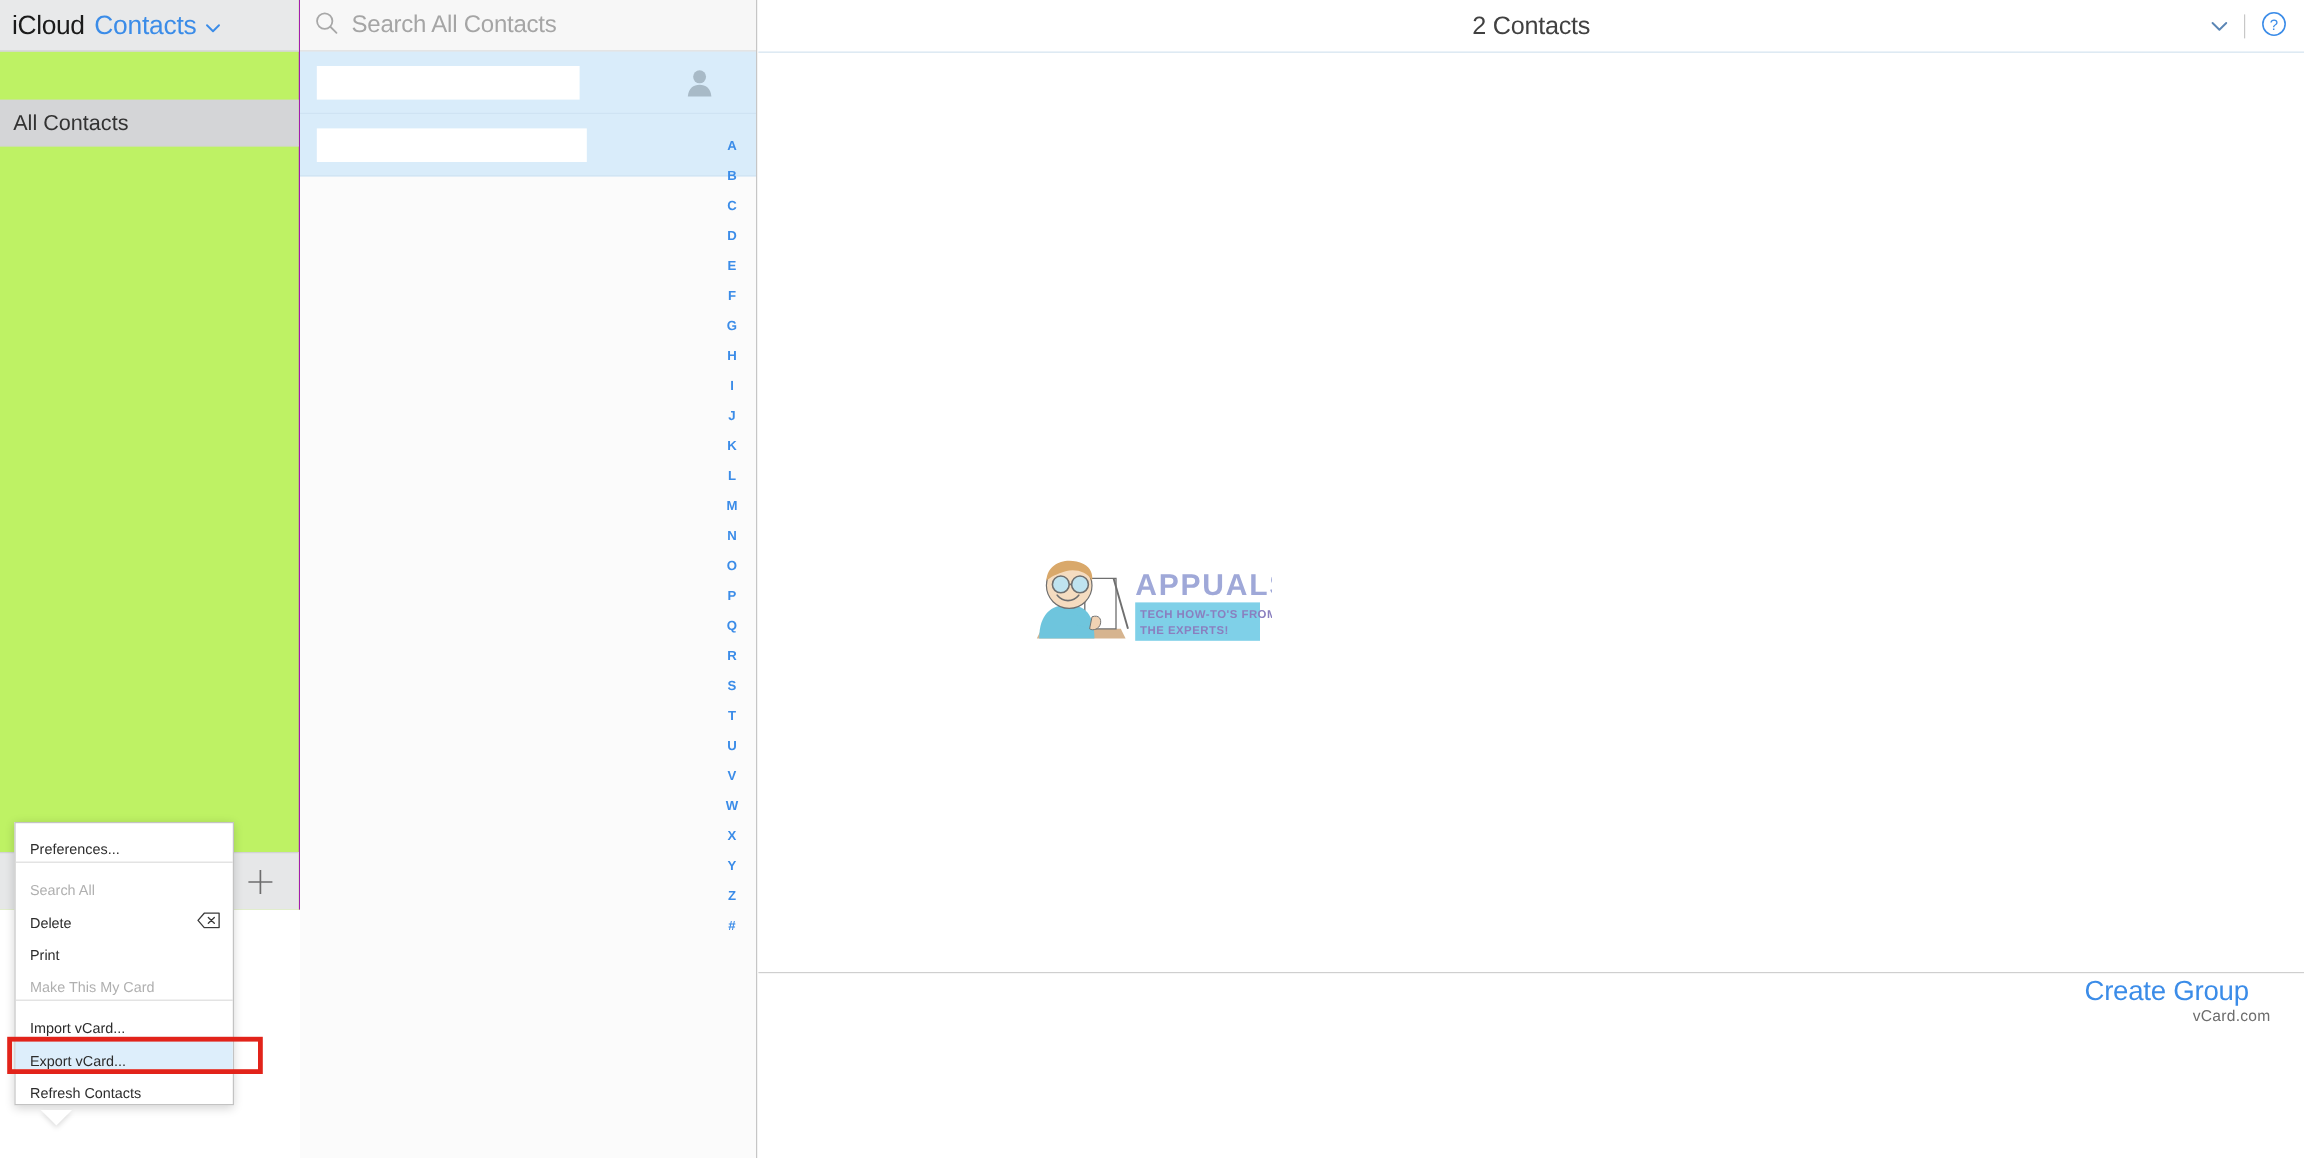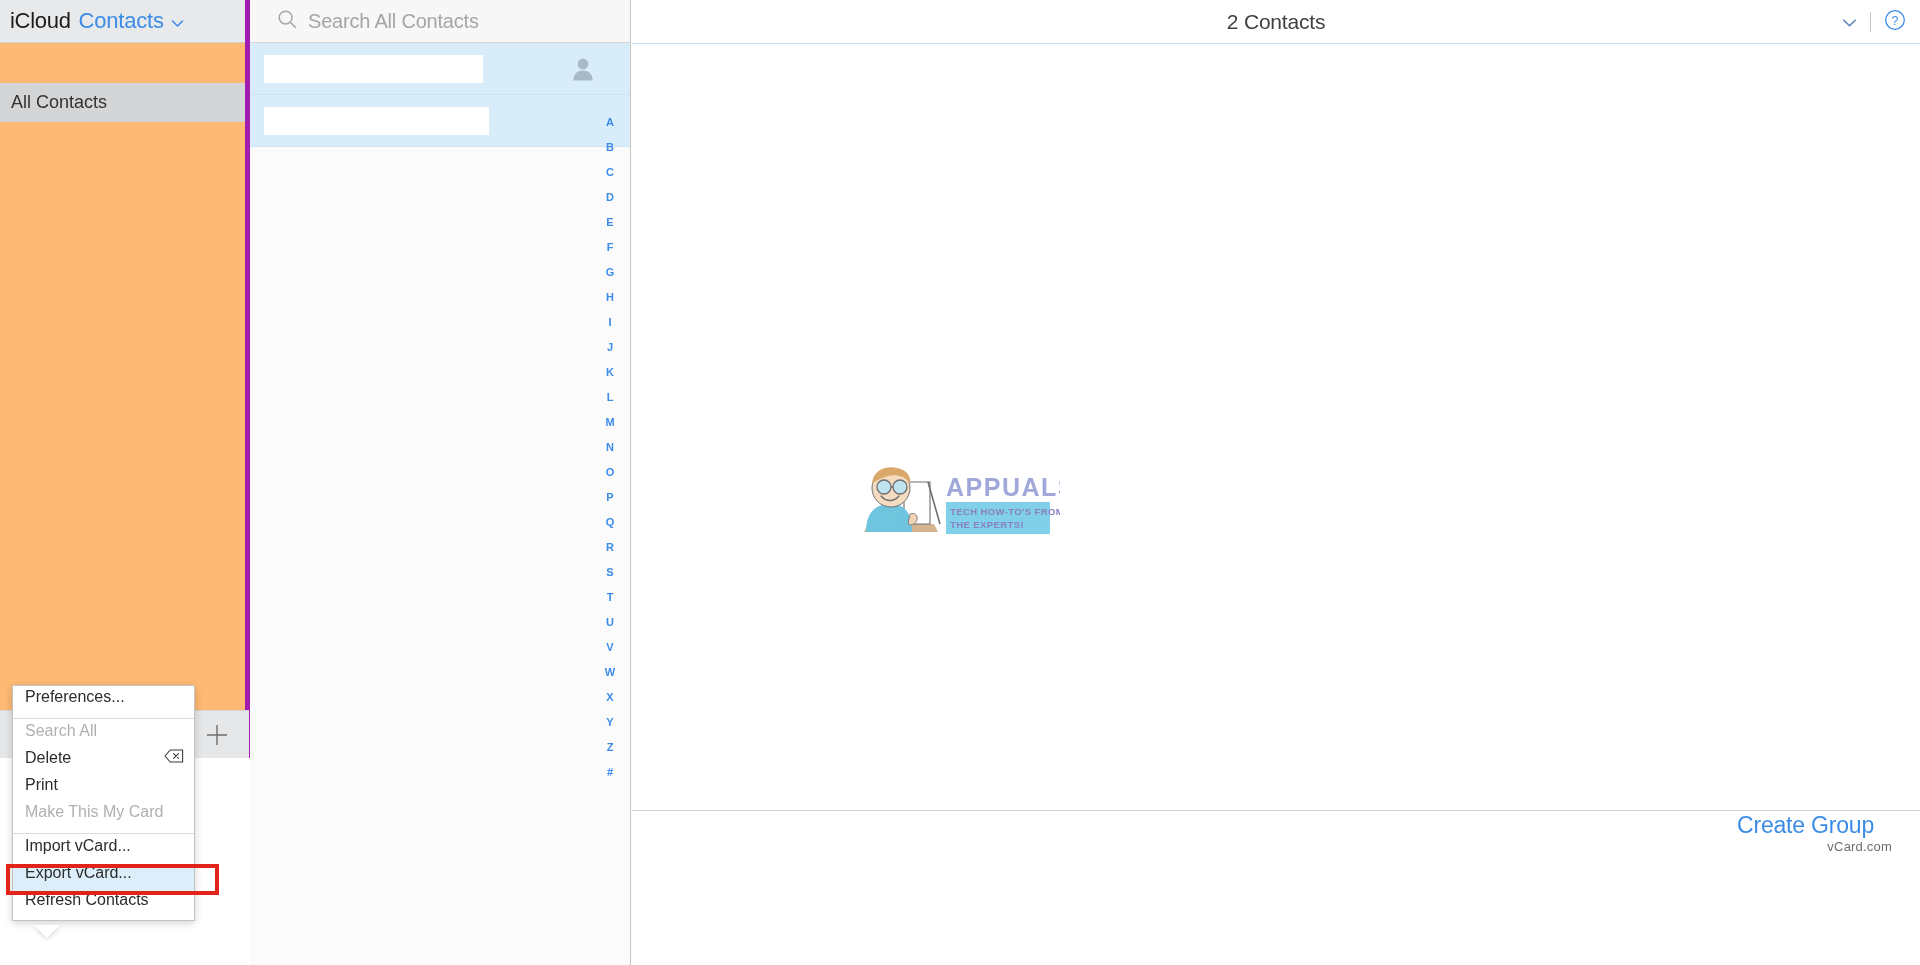--- a/index.html
+++ b/index.html
@@ -17,22 +17,22 @@
     width: 1920px;
     height: 965px;
     background: #ffffff;
   }
 
   
   #sidebar {
     position: absolute;
     left: 0; top: 0;
     width: 250px; height: 758px;
-    background: #fdba74;
-    border-right: 5px solid #a21caf;
+    background: #bef264;
+    border-right: 1px solid #a21caf;
   }
   #brand-bar {
     height: 43px;
     background: #e8e9ea;
     border-bottom: 1px solid #cfcfcf;
     display: flex;
     align-items: center;
     padding-left: 10px;
     white-space: nowrap;
   }
@@ -99,23 +99,23 @@
     width: 183px;
     background: #ffffff;
     border: 1px solid #c3c3c3;
     box-shadow: 0 2px 8px rgba(0,0,0,0.18);
     z-index: 40;
     padding: 2px 0 2px 0;
   }
   .menu-item {
     height: 27px;
     display: flex;
-    align-items: flex-start;
+    align-items: flex-end;
     padding: 0 10px 0 12px;
-    font-size: 16px;
+    font-size: 12px;
     color: #2c2c2c;
     white-space: nowrap;
     position: relative;
   }
   .menu-item.disabled { color: #b0b0b0; }
   .menu-item.highlight { background: #ddeefb; }
   .menu-sep {
     height: 1px;
     background: #dcdcdc;
     margin: 3px 0;
@@ -157,21 +157,21 @@
     width: 381px; height: 965px;
     background: #fbfbfb;
     border-right: 1px solid #c6c6c6;
   }
   #search-bar {
     height: 43px;
     background: #f7f7f7;
     border-bottom: 1px solid #d8d8d8;
     display: flex;
     align-items: center;
-    padding-left: 27px;
+    padding-left: 12px;
   }
   #search-input {
     border: 0;
     background: transparent;
     outline: none;
     font-size: 20px;
     color: #9b9b9b;
     font-family: "Liberation Sans", sans-serif;
     margin-left: 9px;
     width: 300px;

